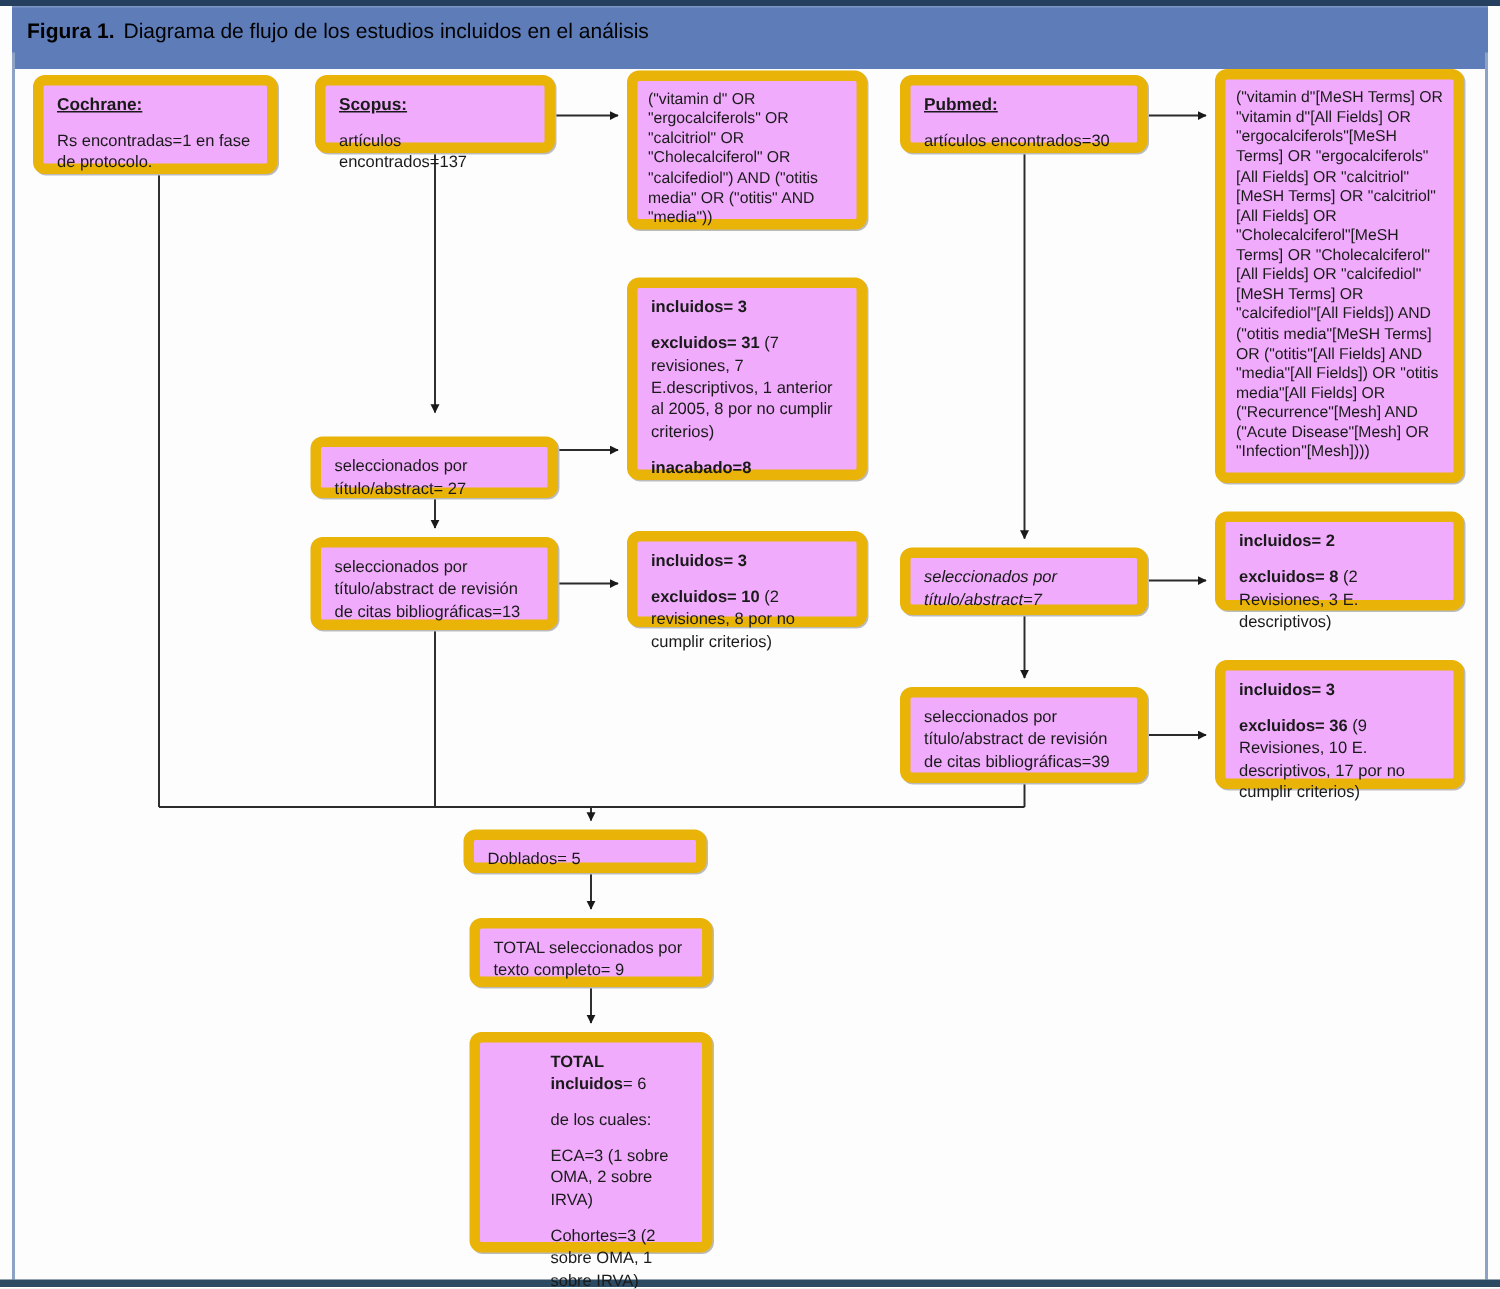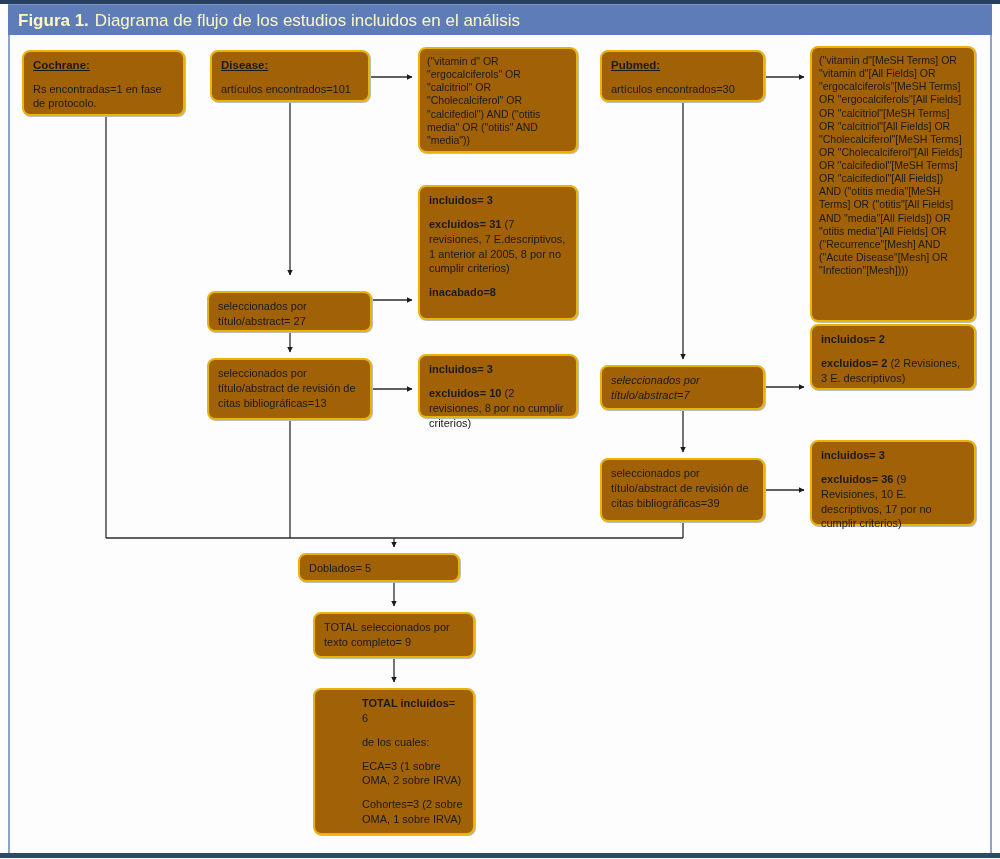--- a/index.html
+++ b/index.html
@@ -2,33 +2,33 @@
 <html><head>
 <meta charset="utf-8">
 <style>
   html,body{margin:0;padding:0;background:#e9e9e9;}
   .page{
     position:relative;width:1000px;height:859px;background:#fdfdfd;
     font-family:"Liberation Sans", sans-serif;color:#1a1a1a;overflow:hidden;
   }
   .top-strip{position:absolute;top:0;left:0;width:100%;height:4px;background:#24405e;}
   .title-bar{
-    position:absolute;top:4px;left:8px;right:8px;height:31px;background:#5d7cb8;
-    color:#fef9c3;font-size:17px;line-height:31px;padding-left:10px;box-sizing:border-box;
+    position:absolute;top:4px;left:8px;right:8px;height:42px;background:#5d7cb8;
+    color:#000000;font-size:14px;line-height:31px;padding-left:10px;box-sizing:border-box;
     border-top:1px solid #7e97c4;
   }
   .title-prefix{font-weight:bold;margin-right:6px;}
   .left-border{position:absolute;top:35px;left:8px;width:2px;bottom:6px;background:#8ca3c6;}
   .right-border{position:absolute;top:35px;right:8px;width:2px;bottom:6px;background:#8ca3c6;}
   .bottom-strip{position:absolute;bottom:1px;left:0;width:100%;height:5px;background:#2d4a63;}
 
   .connectors{position:absolute;top:0;left:0;z-index:1;}
 
   .box{
-    position:absolute;z-index:2;background:#a16207;border:2px solid #eab308;border-radius:8px;
+    position:absolute;z-index:2;background:#f0abfc;border:7px solid #eab308;border-radius:8px;
     padding:6px 9px;font-size:11px;line-height:1.35;box-sizing:border-box;
     box-shadow:1px 1px 0 #bbbbbb;
   }
   .box p{margin:0 0 9px 0;}
   .box p:last-child{margin-bottom:0;}
   .hdr{font-weight:bold;text-decoration:underline;font-size:11.5px;margin-bottom:8px;}
   .b{font-weight:bold;}
   .terms{font-size:10.5px;line-height:1.25;padding:6px 7px;}
 </style>
 </head>
@@ -68,22 +68,22 @@
     <path d="M394,582 L394,606" stroke="#2b2b2b" stroke-width="1.3" fill="none" marker-end="url(#arr)"></path>
     <path d="M394,658 L394,682" stroke="#2b2b2b" stroke-width="1.3" fill="none" marker-end="url(#arr)"></path>
   </svg>
 
   <div class="box" style="left:22px;top:50px;width:163px;height:66px;">
     <div class="hdr">Cochrane:</div>
     <div>Rs encontradas=1 en fase de protocolo.</div>
   </div>
 
   <div class="box" style="left:210px;top:50px;width:160px;height:52px;">
-    <div class="hdr">Disease:</div>
-    <div>artículos encontrados=101</div>
+    <div class="hdr">Scopus:</div>
+    <div>artículos encontrados=137</div>
   </div>
 
   <div class="box terms" style="left:418px;top:47px;width:160px;height:106px;">
     <div>("vitamin d" OR "ergocalciferols" OR "calcitriol" OR "Cholecalciferol" OR "calcifediol") AND ("otitis media" OR ("otitis" AND "media"))</div>
   </div>
 
   <div class="box" style="left:600px;top:50px;width:165px;height:52px;">
     <div class="hdr">Pubmed:</div>
     <div>artículos encontrados=30</div>
   </div>
@@ -108,35 +108,35 @@
 
   <div class="box" style="left:418px;top:354px;width:160px;height:64px;">
     <p class="b">incluidos= 3</p>
     <p><span class="b">excluidos= 10</span><span> (2 revisiones, 8 por no cumplir criterios)</span></p>
   </div>
 
   <div class="box" style="left:600px;top:365px;width:165px;height:45px;font-style:italic;">
     <div>seleccionados por título/abstract=7</div>
   </div>
 
-  <div class="box" style="left:810px;top:324px;width:166px;height:66px;">
+  <div class="box" style="left:810px;top:341px;width:166px;height:66px;">
     <p class="b">incluidos= 2</p>
-    <p><span class="b">excluidos= 2</span><span> (2 Revisiones, 3 E. descriptivos)</span></p>
+    <p><span class="b">excluidos= 8</span><span> (2 Revisiones, 3 E. descriptivos)</span></p>
   </div>
 
   <div class="box" style="left:600px;top:458px;width:165px;height:64px;">
     <div>seleccionados por título/abstract de revisión de citas bibliográficas=39</div>
   </div>
 
   <div class="box" style="left:810px;top:440px;width:166px;height:86px;">
     <p class="b">incluidos= 3</p>
     <p><span class="b">excluidos= 36</span><span> (9 Revisiones, 10 E. descriptivos, 17 por no cumplir criterios)</span></p>
   </div>
 
-  <div class="box" style="left:298px;top:553px;width:162px;height:29px;">
+  <div class="box" style="left:309px;top:553px;width:162px;height:29px;">
     <div>Doblados= 5</div>
   </div>
 
   <div class="box" style="left:313px;top:612px;width:162px;height:46px;">
     <div>TOTAL seleccionados por texto completo= 9</div>
   </div>
 
   <div class="box" style="left:313px;top:688px;width:162px;height:147px;padding-left:47px;">
     <p><span class="b">TOTAL incluidos</span><span>= 6</span></p>
     <p>de los cuales:</p>

